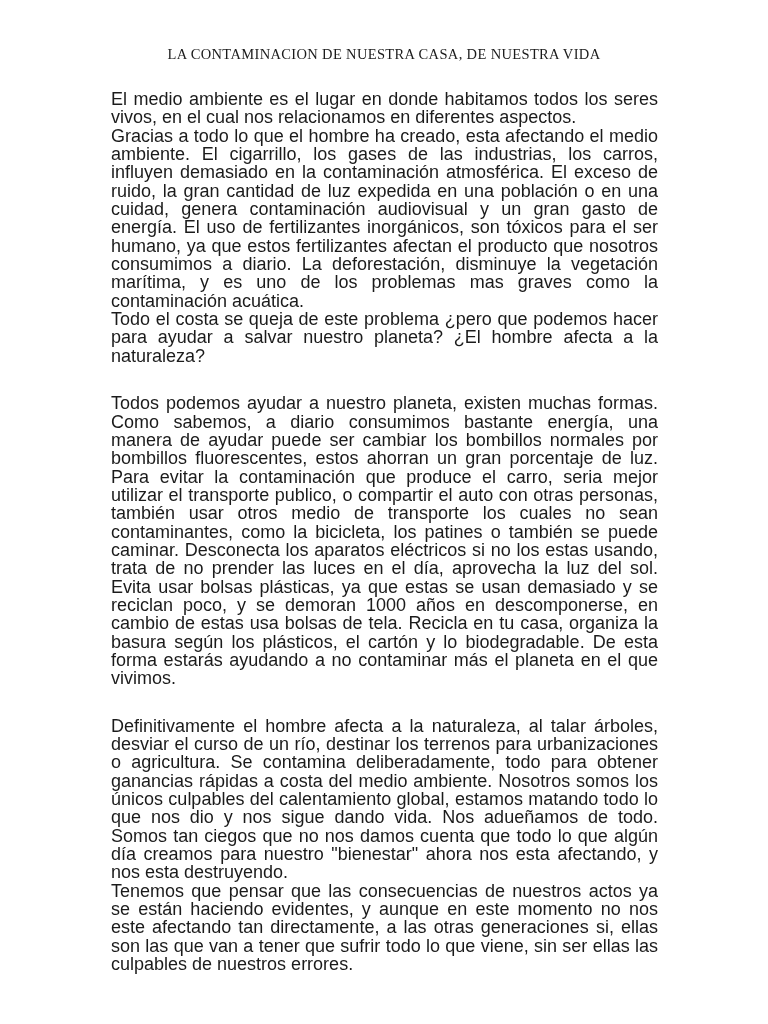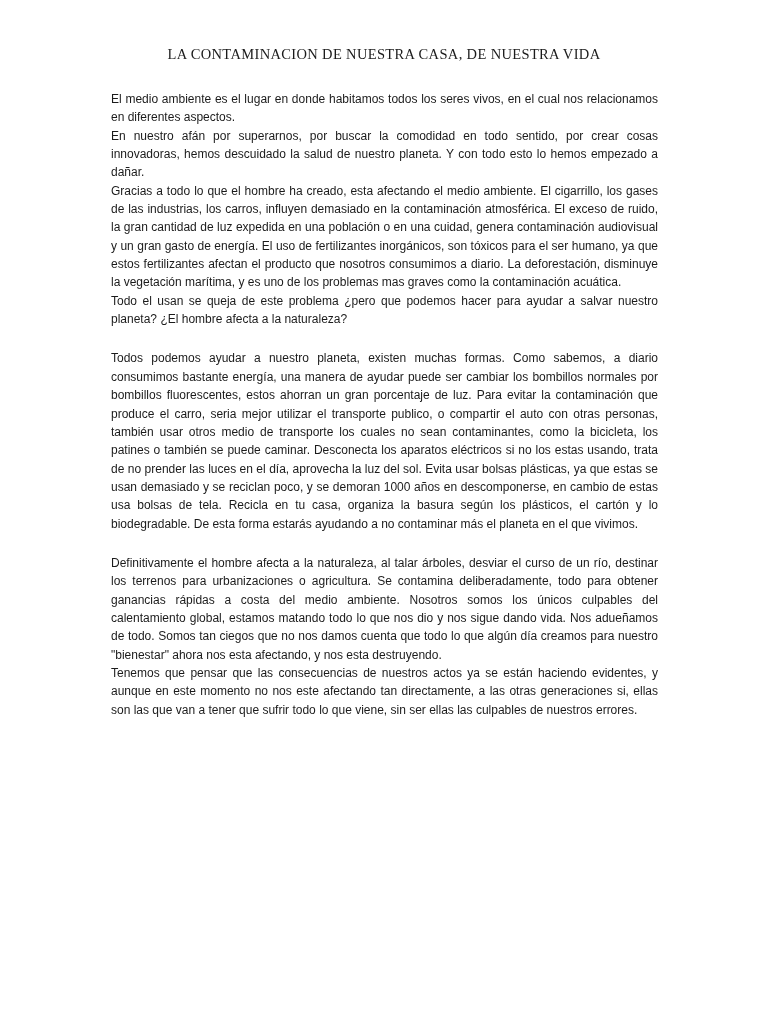--- a/index.html
+++ b/index.html
@@ -52,47 +52,46 @@
     text-justify: inter-word;
     font-size: 13.2px;
     line-height: 18.35px;
     color: #1b1b1b;
     hyphens: none;
     word-spacing: 0;
   }
 
   
   .para + .para {
-    margin-top: 21px;
+    margin-top: 29px;
   }
 
   
   .subpara {
     margin: 0;
     text-align: justify;
     text-justify: inter-word;
-    font-size: 12px;
+    font-size: 18px;
     line-height: 18.35px;
     color: #1b1b1b;
   }
 </style>
 </head>
 <body>
 
 <div class="page">
 
   <div class="doc-title">LA CONTAMINACION DE NUESTRA CASA, DE NUESTRA VIDA</div>
 
   <div class="body-wrap">
 
     <div class="para">
       <div class="subpara">El medio ambiente es el lugar en donde habitamos todos los seres vivos, en el cual nos relacionamos en diferentes aspectos.</div>
-      <div class="subpara">En nuestro afán por superarnos, por buscar la comodidad en todo sentido, por crear cosas innovadoras, hemos descuidado la salud de nuestro planeta. Y con todo esto lo hemos empezado a dañar.</div>
       <div class="subpara">Gracias a todo lo que el hombre ha creado, esta afectando el medio ambiente. El cigarrillo, los gases de las industrias, los carros, influyen demasiado en la contaminación atmosférica. El exceso de ruido, la gran cantidad de luz expedida en una población o en una cuidad, genera contaminación audiovisual y un gran gasto de energía. El uso de fertilizantes inorgánicos, son tóxicos para el ser humano, ya que estos fertilizantes afectan el producto que nosotros consumimos a diario. La deforestación, disminuye la vegetación marítima, y es uno de los problemas mas graves como la contaminación acuática.</div>
-      <div class="subpara">Todo el usan se queja de este problema ¿pero que podemos hacer para ayudar a salvar nuestro planeta? ¿El hombre afecta a la naturaleza?</div>
+      <div class="subpara">Todo el costa se queja de este problema ¿pero que podemos hacer para ayudar a salvar nuestro planeta? ¿El hombre afecta a la naturaleza?</div>
     </div>
 
     <div class="para">
       <div class="subpara">Todos podemos ayudar a nuestro planeta, existen muchas formas. Como sabemos, a diario consumimos bastante energía, una manera de ayudar puede ser cambiar los bombillos normales por bombillos fluorescentes, estos ahorran un gran porcentaje de luz. Para evitar la contaminación que produce el carro, seria mejor utilizar el transporte publico, o compartir el auto con otras personas, también usar otros medio de transporte los cuales no sean contaminantes, como la bicicleta, los patines o también se puede caminar. Desconecta los aparatos eléctricos si no los estas usando, trata de no prender las luces en el día, aprovecha la luz del sol. Evita usar bolsas plásticas, ya que estas se usan demasiado y se reciclan poco, y se demoran 1000 años en descomponerse, en cambio de estas usa bolsas de tela. Recicla en tu casa, organiza la basura según los plásticos, el cartón y lo biodegradable. De esta forma estarás ayudando a no contaminar más el planeta en el que vivimos.</div>
     </div>
 
     <div class="para">
       <div class="subpara">Definitivamente el hombre afecta a la naturaleza, al talar árboles, desviar el curso de un río, destinar los terrenos para urbanizaciones o agricultura. Se contamina deliberadamente, todo para obtener ganancias rápidas a costa del medio ambiente.   Nosotros somos los únicos culpables del calentamiento global, estamos matando todo lo que nos dio y nos sigue dando vida. Nos adueñamos de todo. Somos tan ciegos que no nos damos cuenta que todo lo que algún día creamos para  nuestro "bienestar"  ahora nos esta afectando, y nos esta destruyendo.</div>
       <div class="subpara">Tenemos que pensar que las consecuencias de nuestros actos ya se están haciendo evidentes, y aunque en este momento no nos este afectando tan directamente, a las otras generaciones si, ellas son las que van a tener que sufrir todo lo que viene, sin ser ellas las culpables de nuestros errores.</div>
     </div>

